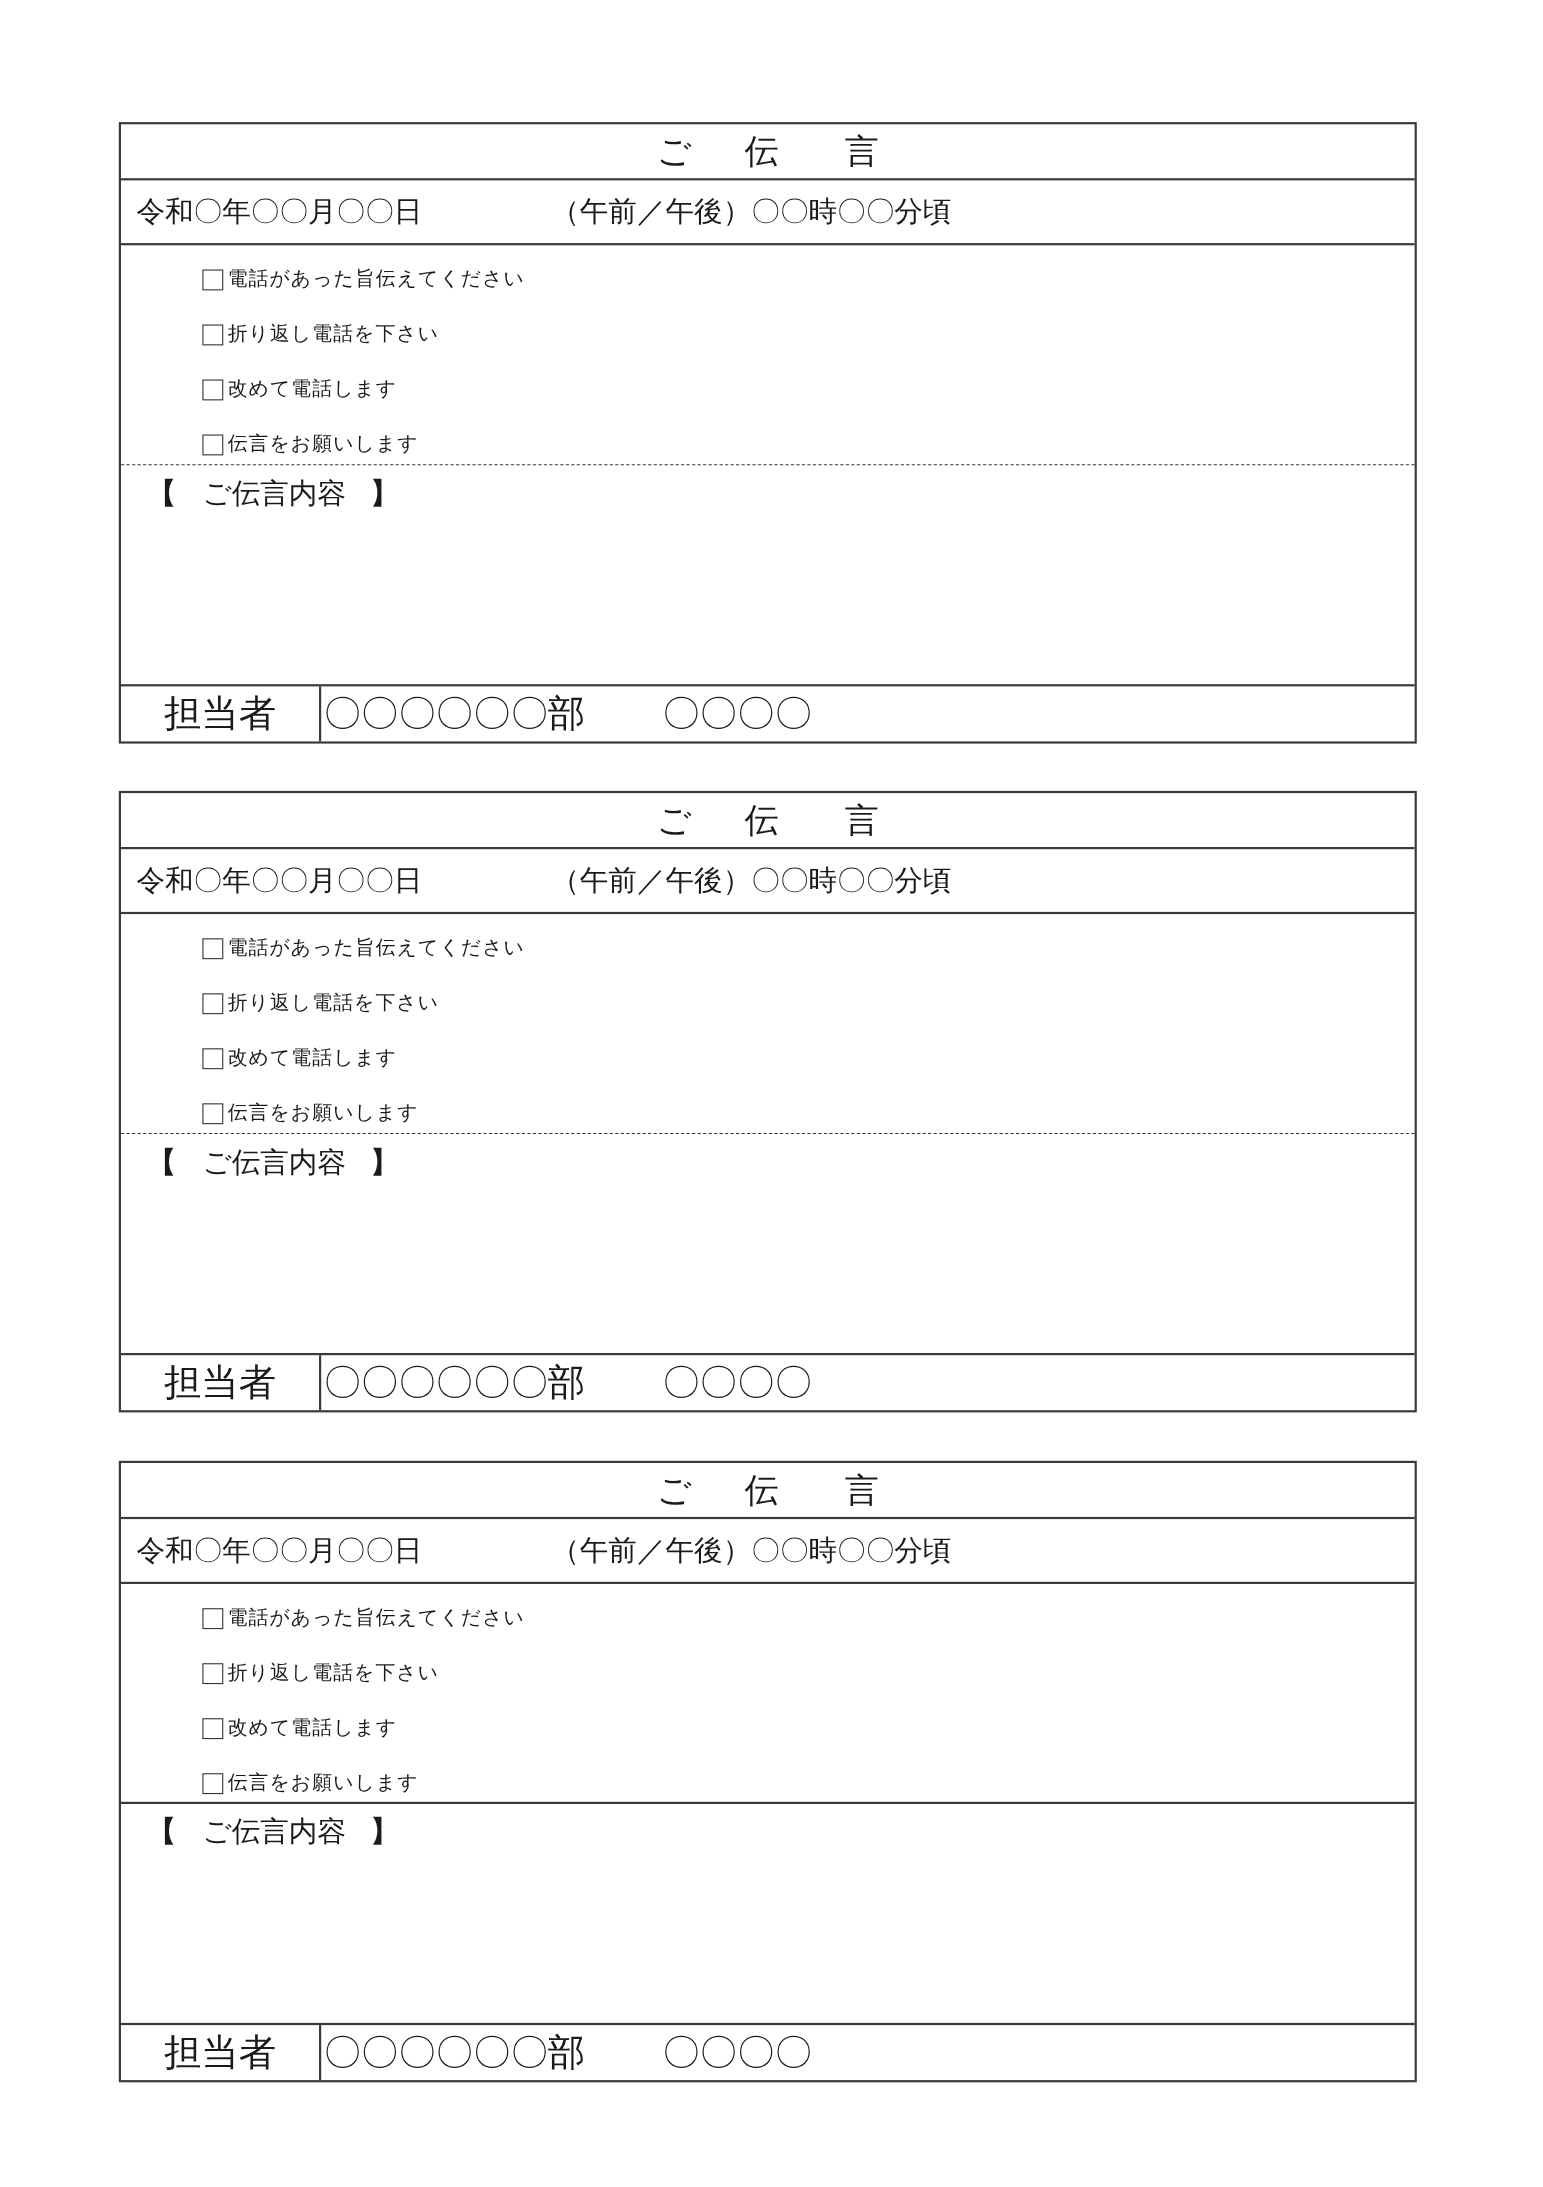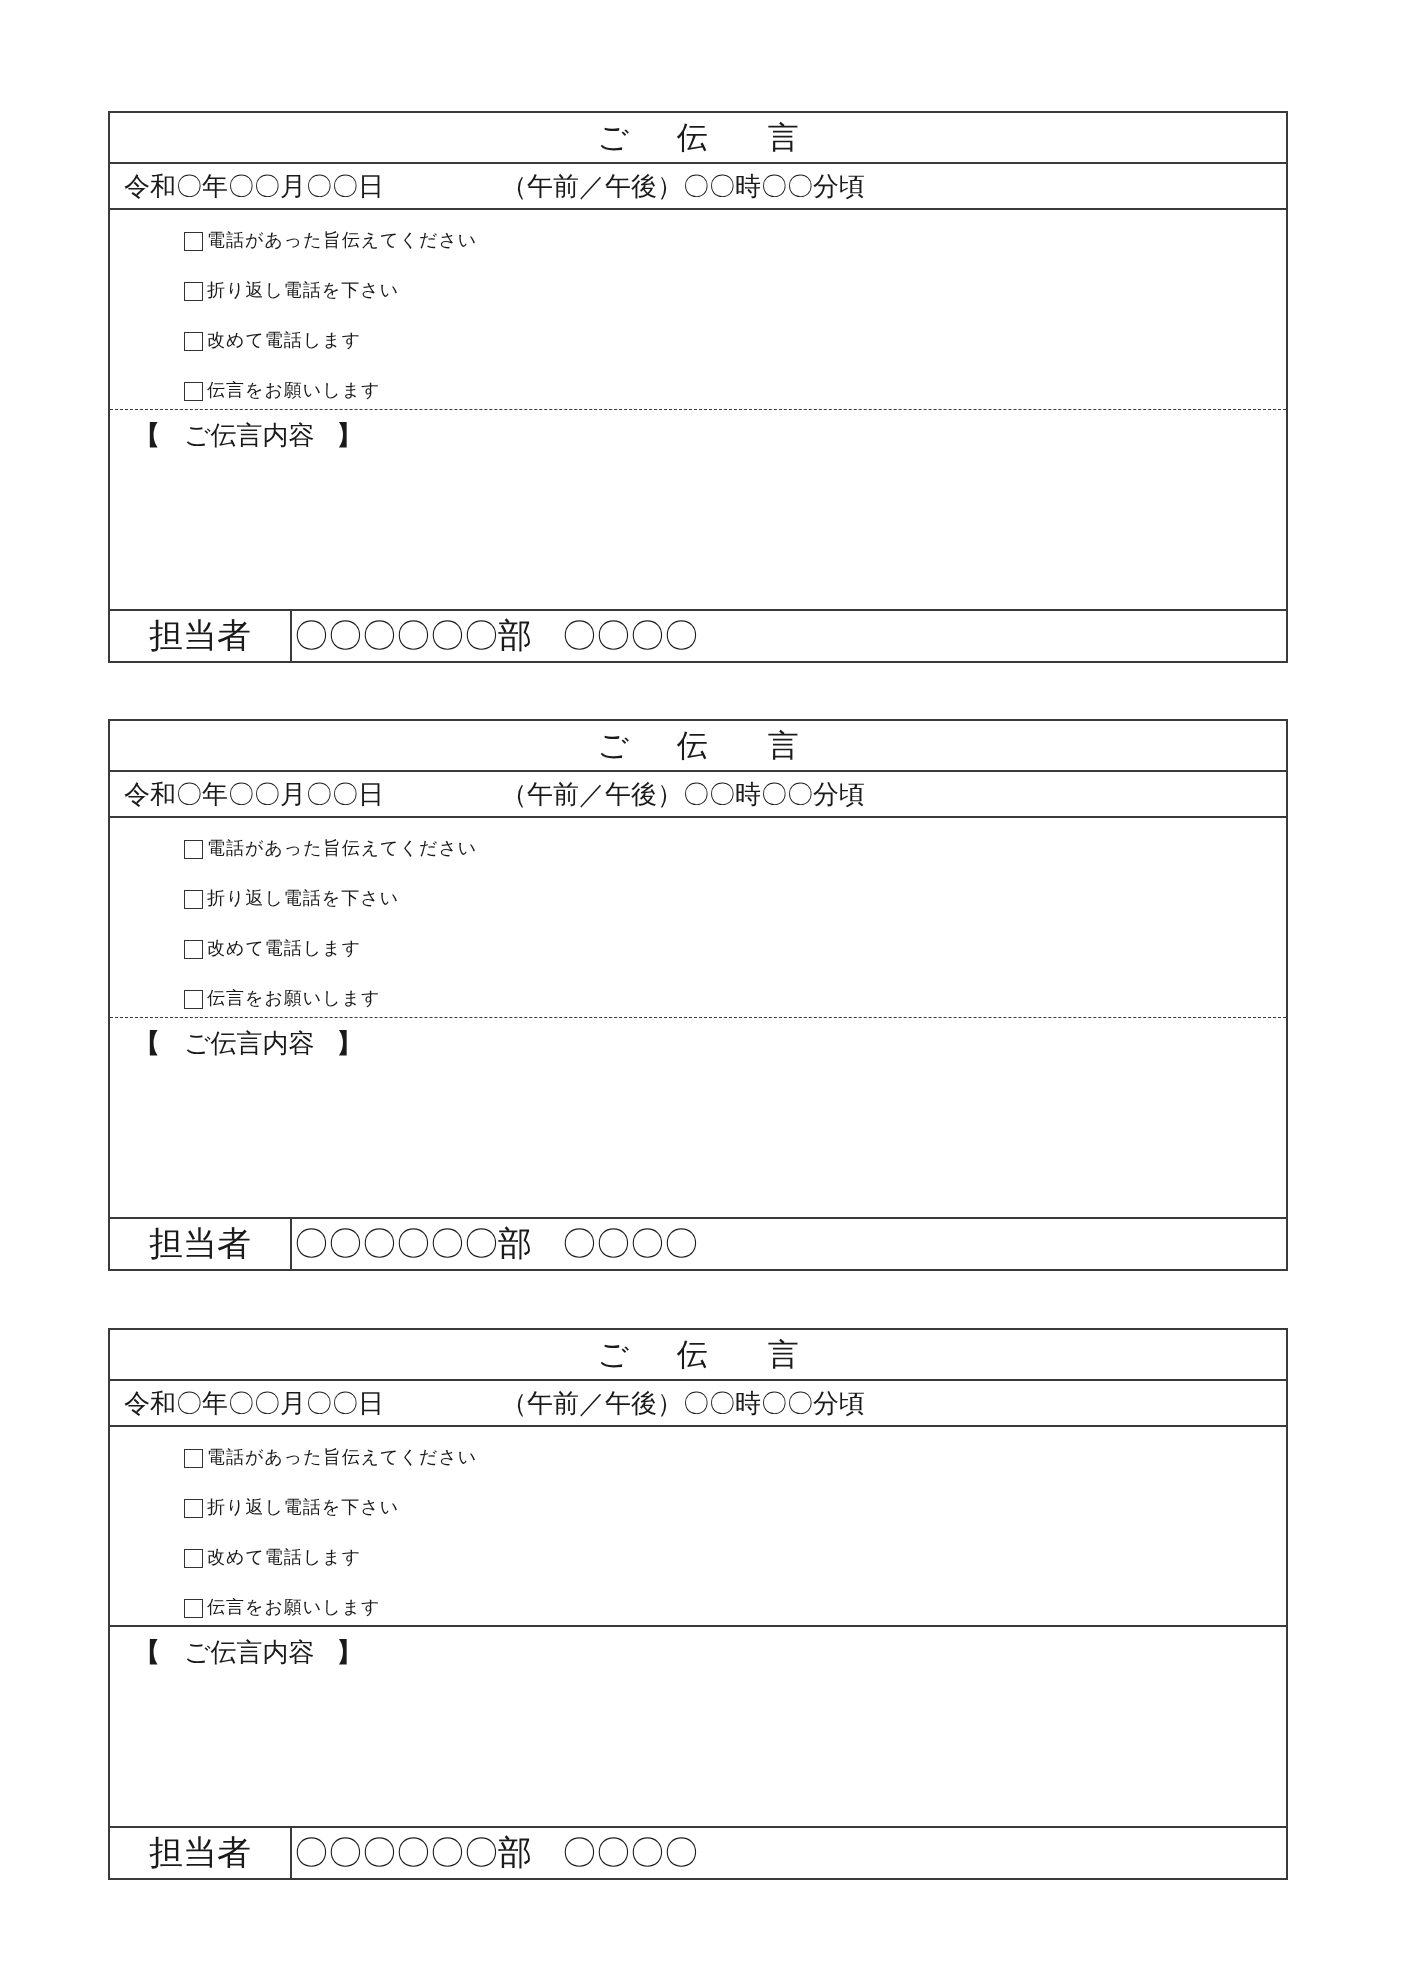--- a/index.html
+++ b/index.html
@@ -33,21 +33,21 @@
       display: flex;
       align-items: center;
       justify-content: center;
       font-size: 31px;
       letter-spacing: 0;
     }
     .title-row span.t { display: inline-block; }
     .title-row .g1 { margin-right: 48px; }
     .title-row .g2 { margin-right: 60px; }
     .date-row {
-      height: 46px;
+      height: 59px;
       display: flex;
       align-items: center;
       padding-left: 14px;
       font-size: 26px;
       white-space: pre;
     }
     .date-row .time { margin-left: 117px; }
     .options-row {
       height: 200px;
       padding-left: 74px;
@@ -93,21 +93,21 @@
       display: flex;
       align-items: center;
       justify-content: center;
     }
     .assignee-value {
       display: flex;
       align-items: center;
       padding-left: 2px;
       white-space: pre;
     }
-    .assignee-value .name { margin-left: 30px; text-align: right; }
+    .assignee-value .name { margin-left: 70px; text-align: right; }
   </style>
 </head>
 <body>
 
 <div class="form" style="top:111px;">
   <div class="row title-row">
     <span class="t g1">ご</span>
     <span class="t g2">伝</span>
     <span class="t">言</span>
   </div>

